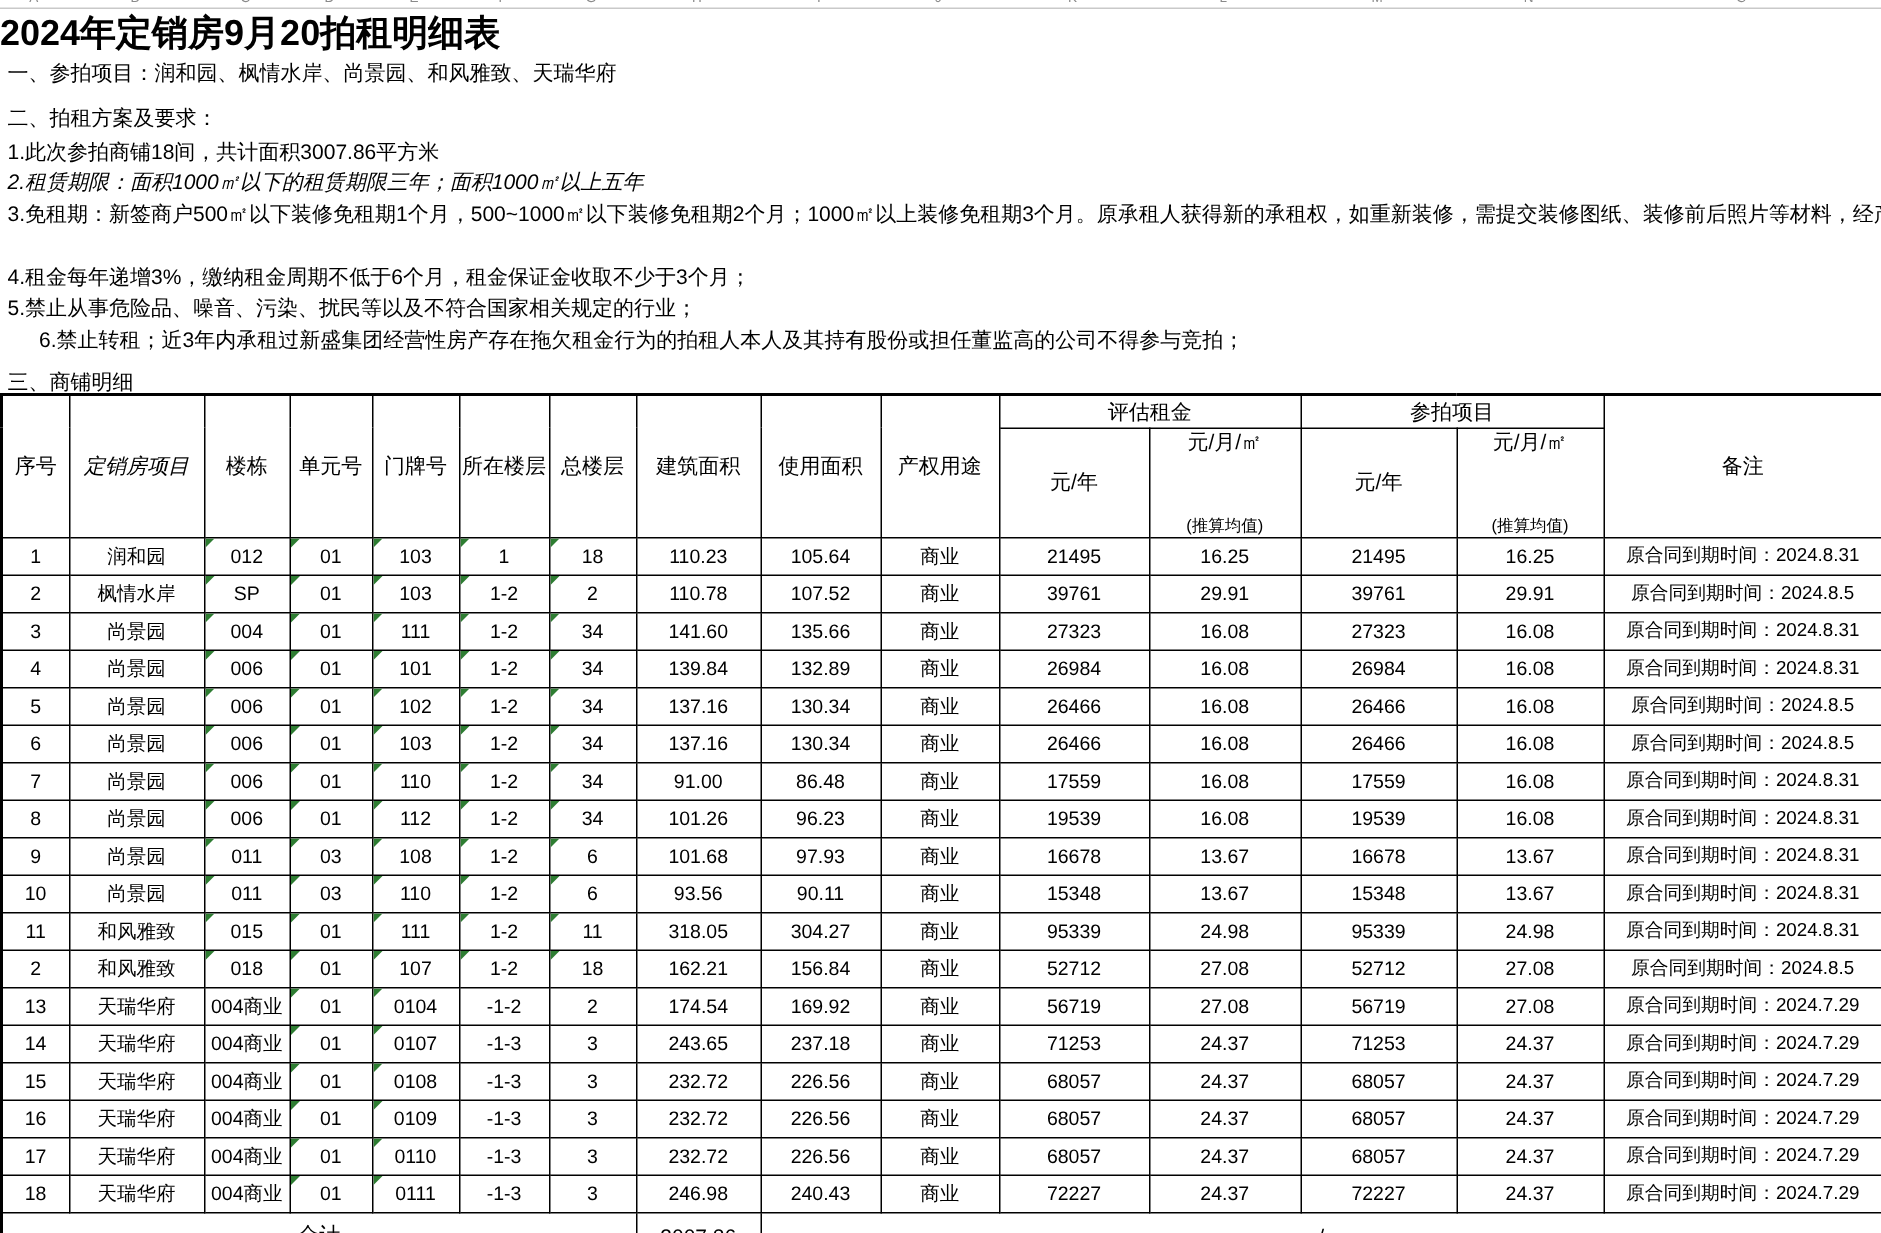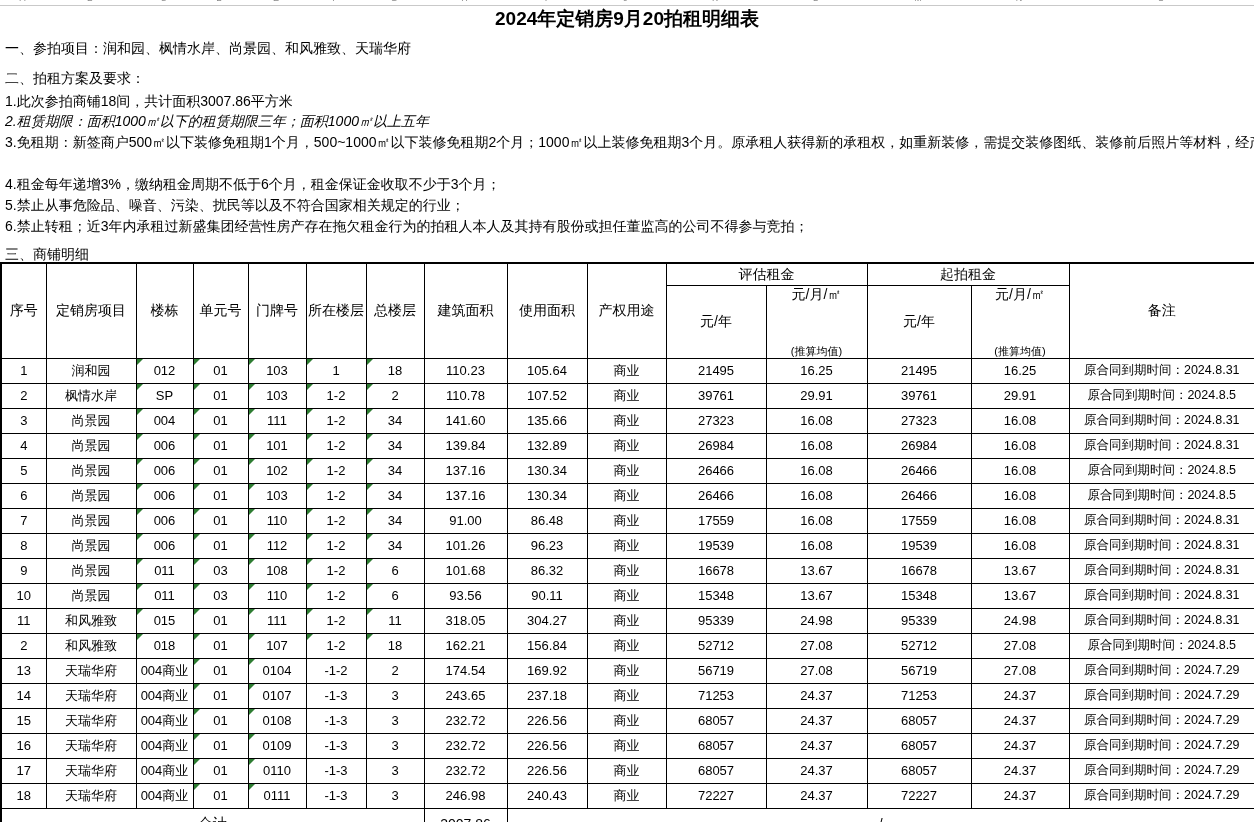--- a/index.html
+++ b/index.html
@@ -5,37 +5,37 @@
   html,body{margin:0;padding:0;}
   body{
     width:1254px;height:822px;background:#ffffff;position:relative;
     font-family:"Liberation Sans","DejaVu Sans",sans-serif;color:#000;overflow:hidden;
   }
   
   .col-strip{position:absolute;top:0;left:0;width:1254px;height:5px;overflow:hidden;
     border-bottom:1px solid #c9c9c9;background:#fff;}
   .col-strip span{position:absolute;top:-7px;font-size:9px;color:#8a8a8a;transform:translateX(-50%);}
   
-  .doc-title{position:absolute;top:6px;left:0;width:1254px;text-align:center;
-    font-size:19px;font-weight:bold;white-space:nowrap;}
+  .doc-title{position:absolute;top:6px;left:0;width:1254px;
+    font-size:24px;font-weight:bold;white-space:nowrap;}
   
   .intro{position:absolute;top:36px;left:0;width:1254px;height:226px;overflow:hidden;}
   .intro div{position:absolute;left:5px;white-space:nowrap;font-size:14px;line-height:20px;}
   
   table.sheet{position:absolute;top:262px;left:0;width:1254px;table-layout:fixed;
     border-collapse:collapse;border:2px solid #000;}
   table.sheet th,table.sheet td{border:1px solid #000;padding:0;text-align:center;
     vertical-align:middle;position:relative;overflow:hidden;font-weight:normal;}
   table.sheet th{font-size:14px;line-height:17px;}
   tr.grp-row{height:22px;}
   tr.sub-row{height:49px;}
   tbody tr{height:25px;}
   tbody td{font-size:13px;}
   td.remark{text-align:left;padding-left:4px;font-size:12.5px;white-space:nowrap;}
-  th.proj{padding:0 13px;}
+  th.proj{padding:0 13px;font-style:italic;}
   .subnote{display:block;font-size:11px;line-height:13px;margin-top:42px;}
   tfoot tr{height:33px;}
   tfoot td{font-size:14px;}
   .flag{position:absolute;top:0;left:0;width:0;height:0;
     border-top:6px solid #2e7d32;border-right:6px solid transparent;}
 </style>
 </head>
 <body>
 
 <div class="col-strip" id="colStrip">
@@ -59,21 +59,21 @@
 <div class="doc-title">2024年定销房9月20拍租明细表</div>
 
 <div class="intro" id="introBlock">
     <div style="top: 2px; text-align: center;">一、参拍项目：润和园、枫情水岸、尚景园、和风雅致、天瑞华府</div>
     <div style="top: 32px;">二、拍租方案及要求：</div>
     <div style="top: 55px;">1.此次参拍商铺18间，共计面积3007.86平方米</div>
     <div style="top: 75px; font-style: italic;">2.租赁期限：面积1000㎡以下的租赁期限三年；面积1000㎡以上五年</div>
     <div style="top: 96px;">3.免租期：新签商户500㎡以下装修免租期1个月，500~1000㎡以下装修免租期2个月；1000㎡以上装修免租期3个月。原承租人获得新的承租权，如重新装修，需提交装修图纸、装修前后照片等材料，经产权方书面</div>
     <div style="top: 138px;">4.租金每年递增3%，缴纳租金周期不低于6个月，租金保证金收取不少于3个月；</div>
     <div style="top: 159px;">5.禁止从事危险品、噪音、污染、扰民等以及不符合国家相关规定的行业；</div>
-    <div style="top: 180px;">6.禁止转租；近3年内承租过新盛集团经营性房产存在拖欠租金行为的拍租人本人及其持有股份或担任董监高的公司不得参与竞拍；</div>
+    <div style="top: 180px; margin-left: 21px;">6.禁止转租；近3年内承租过新盛集团经营性房产存在拖欠租金行为的拍租人本人及其持有股份或担任董监高的公司不得参与竞拍；</div>
     <div style="top: 208px;">三、商铺明细</div>
   </div>
 
 <table class="sheet">
   <colgroup id="cols">
       <col style="width: 45px;">
       <col style="width: 90px;">
       <col style="width: 57px;">
       <col style="width: 55px;">
       <col style="width: 58px;">
@@ -94,21 +94,21 @@
         <th rowspan="2" class="proj">定销房项目</th>
         <th rowspan="2">楼栋</th>
         <th rowspan="2">单元号</th>
         <th rowspan="2">门牌号</th>
         <th rowspan="2">所在楼层</th>
         <th rowspan="2">总楼层</th>
         <th rowspan="2">建筑面积</th>
         <th rowspan="2">使用面积</th>
         <th rowspan="2">产权用途</th>
         <th colspan="2">评估租金</th>
-        <th colspan="2">起拍租金</th>
+        <th colspan="2">参拍项目</th>
         <th rowspan="2">备注</th>
       </tr>
       <tr class="sub-row">
         <th><span>元/年</span></th>
         <th><span>元/月/㎡</span><span class="subnote">(推算均值)</span></th>
         <th><span>元/年</span></th>
         <th><span>元/月/㎡</span><span class="subnote">(推算均值)</span></th>
       </tr>
     </thead>
   <tbody id="tbody">
@@ -250,21 +250,21 @@
       </tr>
       <tr>
         <td>9</td>
         <td>尚景园</td>
         <td>011<span class="flag" style="border-top-color: rgb(46, 125, 50);"></span></td>
         <td>03<span class="flag" style="border-top-color: rgb(46, 125, 50);"></span></td>
         <td>108<span class="flag" style="border-top-color: rgb(46, 125, 50);"></span></td>
         <td>1-2<span class="flag" style="border-top-color: rgb(46, 125, 50);"></span></td>
         <td>6<span class="flag" style="border-top-color: rgb(46, 125, 50);"></span></td>
         <td>101.68</td>
-        <td>86.32</td>
+        <td>97.93</td>
         <td>商业</td>
         <td>16678</td>
         <td>13.67</td>
         <td>16678</td>
         <td>13.67</td>
         <td class="remark">原合同到期时间：2024.8.31</td>
       </tr>
       <tr>
         <td>10</td>
         <td>尚景园</td>

